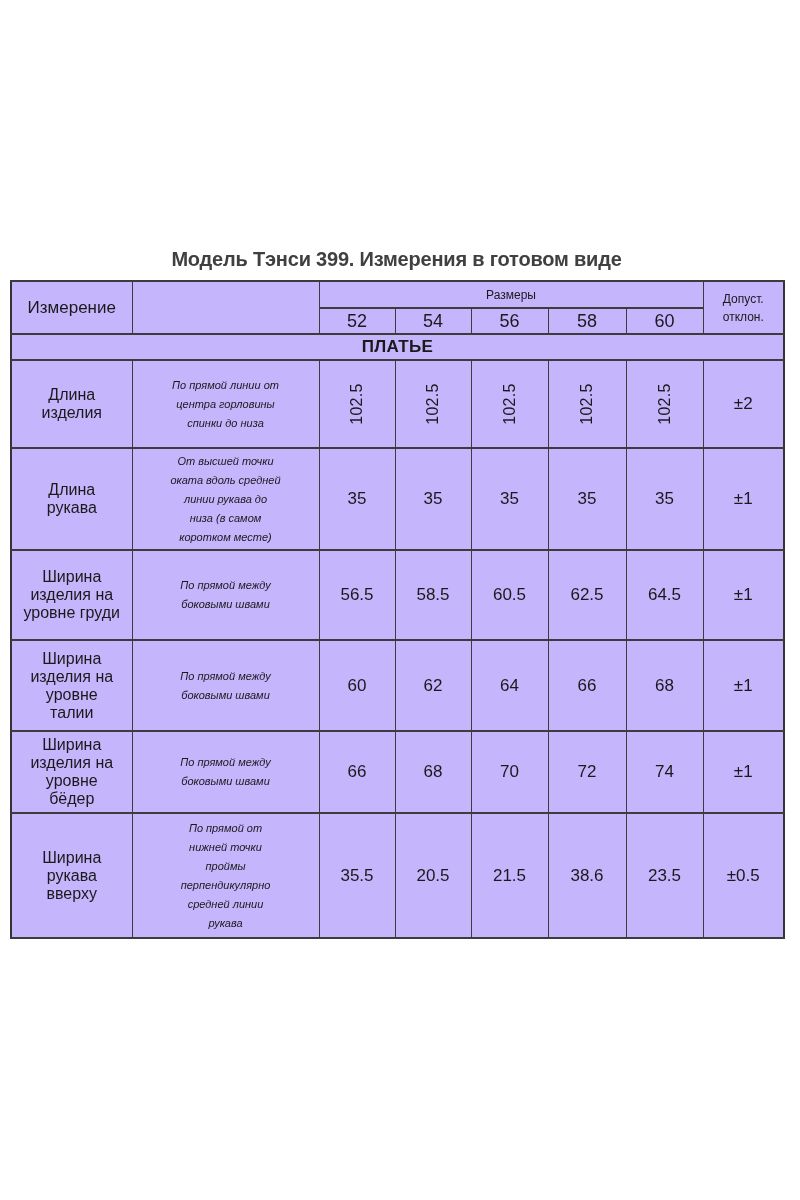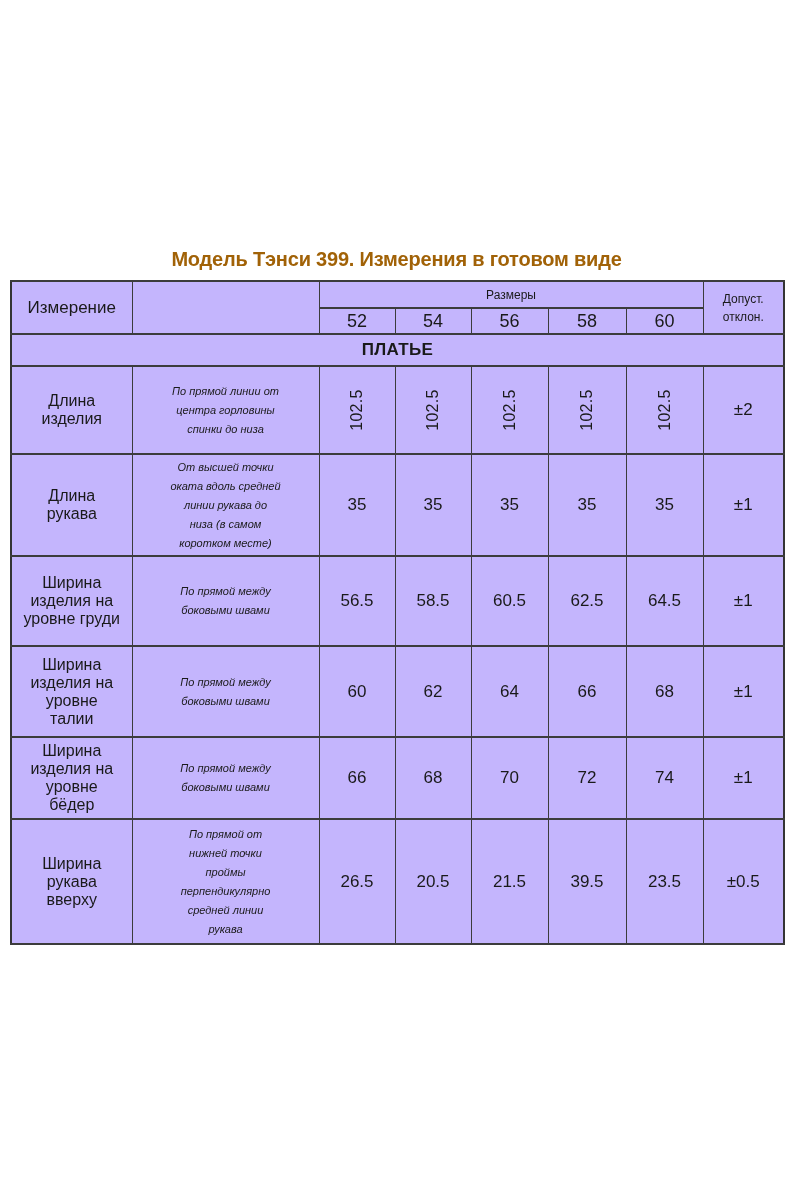--- a/index.html
+++ b/index.html
@@ -13,21 +13,21 @@
   .page { width: 800px; height: 1200px; overflow: hidden; }
 
   .title {
     padding-top: 247px;
     padding-bottom: 9px;
     width: 793px;
     text-align: center;
     font-weight: 700;
     font-size: 20px;
     line-height: 24px;
-    color: #a16207;
+    color: #404040;
     letter-spacing: -0.2px;
   }
 
   table.meas {
     border-collapse: collapse;
     table-layout: fixed;
     margin-left: 10px;
     width: 773px;
     background: #c4b5fd;
   }
@@ -38,21 +38,21 @@
     border-bottom: 2px solid #3c3c3c;
     padding: 1px 5px;
     text-align: center;
     vertical-align: middle;
     overflow: hidden;
     font-weight: normal;
   }
 
   tr.hrow1 { height: 27px; }
   tr.hrow2 { height: 26px; }
-  tr.secrow { height: 32px; }
+  tr.secrow { height: 26px; }
   tr.r0 { height: 88px; }
   tr.r1 { height: 102px; }
   tr.r2 { height: 90px; }
   tr.r3 { height: 91px; }
   tr.r4 { height: 82px; }
   tr.r5 { height: 125px; }
 
   th.h-meas   { font-weight: 700; font-size: 17px; }
   th.h-sizes  { font-weight: 700; font-size: 12px; }
   th.h-size   { font-weight: 700; font-size: 18px; }
@@ -198,23 +198,23 @@
     <tr class="r5">
       <td class="name">Ширина
 рукава
 вверху</td>
       <td class="desc">По прямой от
 нижней точки
 проймы
 перпендикулярно
 средней линии
 рукава</td>
-      <td class="val">26.5</td>
+      <td class="val">35.5</td>
       <td class="val">20.5</td>
       <td class="val">21.5</td>
-      <td class="val">39.5</td>
+      <td class="val">38.6</td>
       <td class="val">23.5</td>
       <td class="tol">±0.5</td>
     </tr>
   </tbody>
     </table>
 
 </div>
 
 </body></html>

